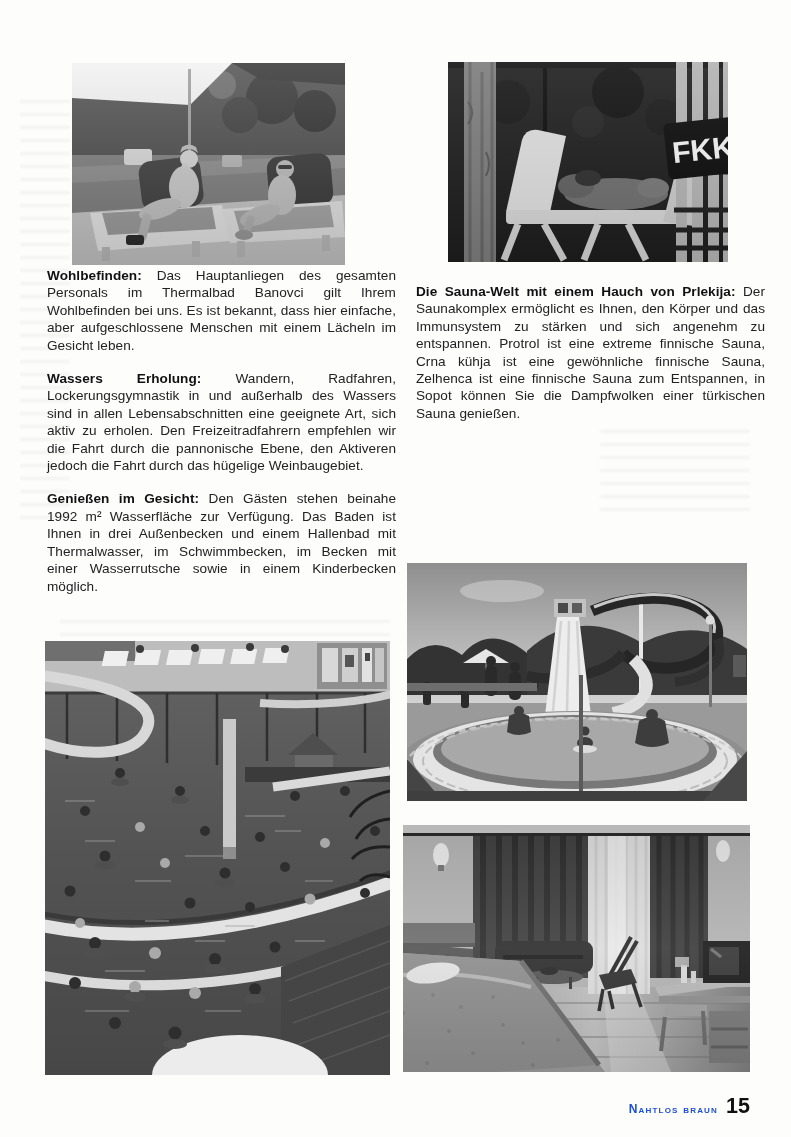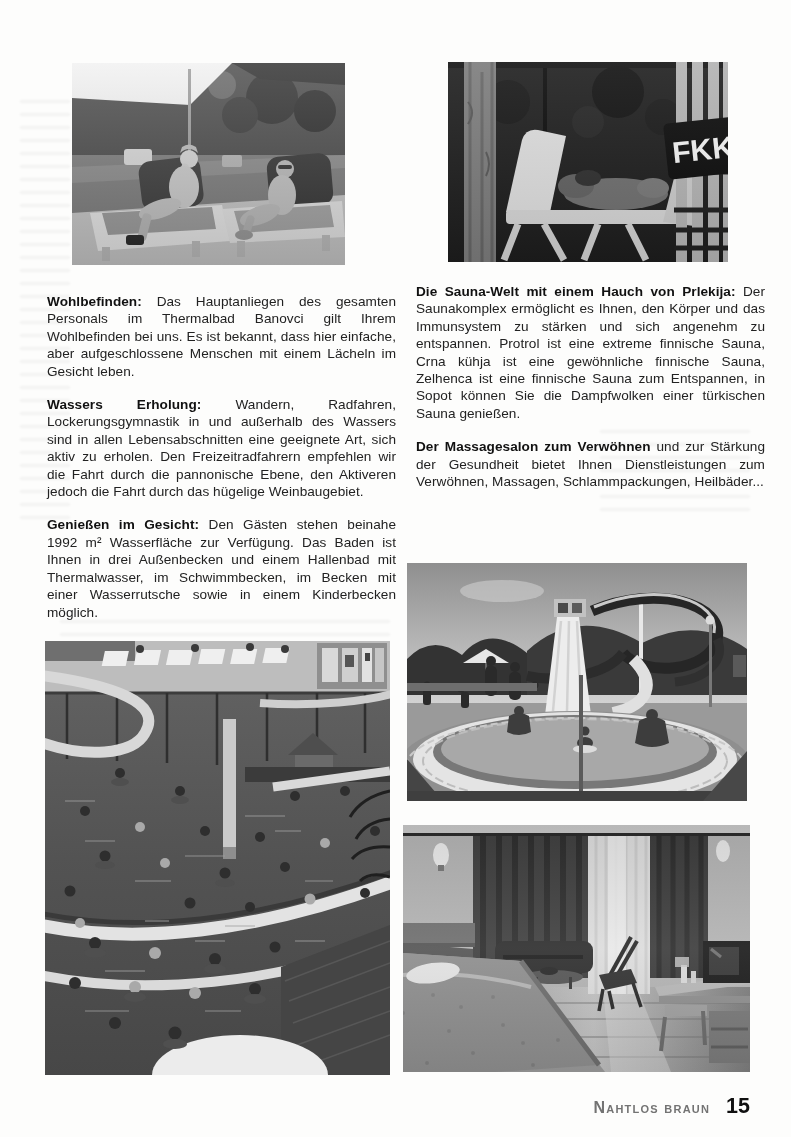--- a/index.html
+++ b/index.html
@@ -7,22 +7,22 @@
     position:relative;width:791px;height:1137px;margin:0 auto;
     background:#fdfdfc;overflow:hidden;
     font-family:"Liberation Sans","DejaVu Sans",sans-serif;color:#1b1b1b;
   }
   .photo{position:absolute;overflow:hidden;background:#9a9a9a;}
   .photo svg{display:block;width:100%;height:100%;}
   .textcol{position:absolute;width:349px;font-size:13.6px;line-height:17.4px;text-align:justify;letter-spacing:.05px;color:#222;}
   .textcol p{margin:0 0 16px 0;}
   .textcol strong{font-weight:bold;color:#111;}
   .footer{position:absolute;top:1094px;left:0;right:41px;text-align:right;white-space:nowrap;}
-  .footer .mag{font-weight:bold;font-variant:small-caps;font-size:16px;letter-spacing:1.2px;color:#737373;}
-  .footer .num{font-weight:bold;font-size:21.5px;margin-left:16px;color:#101010;}
+  .footer .mag{font-weight:bold;font-variant:small-caps;font-size:12px;letter-spacing:1.2px;color:#1d4ed8;}
+  .footer .num{font-weight:bold;font-size:21.5px;margin-left:8px;color:#101010;}
   
   .ghost{position:absolute;opacity:.055;filter:blur(1.2px);pointer-events:none;
     background:repeating-linear-gradient(180deg,#555 0 3px,transparent 3px 13px);}
 </style>
 </head>
 <body>
 
 <div class="page">
 
   <div class="ghost" style="left:20px;top:100px;width:50px;height:420px;"></div>
@@ -124,29 +124,28 @@
       <rect x="0" y="0" width="280" height="200" fill="url(#vg2)" opacity=".1"></rect>
       <defs>
           <linearGradient id="vg2" x1="0" y1="0" x2="0" y2="1">
             <stop offset="0" stop-color="#fff"></stop>
             <stop offset="1" stop-color="#000"></stop>
           </linearGradient>
         </defs>
     </svg>
   </figure>
 
-  <div class="textcol" style="left:47px;top:293px;">
+  <div class="textcol" style="left:47px;top:267px;">
     <p><strong>Wohlbefinden:</strong><span> Das Hauptanliegen des gesamten Personals im Thermalbad Banovci gilt Ihrem Wohlbefinden bei uns. Es ist bekannt, dass hier einfache, aber aufgeschlossene Menschen mit einem Lächeln im Gesicht leben.</span></p>
     <p><strong>Wassers Erholung:</strong><span> Wandern, Radfahren, Lockerungsgymnastik in und außerhalb des Wassers sind in allen Lebensabschnitten eine geeignete Art, sich aktiv zu erholen. Den Freizeitradfahrern empfehlen wir die Fahrt durch die pannonische Ebene, den Aktiveren jedoch die Fahrt durch das hügelige Weinbaugebiet.</span></p>
     <p><strong>Genießen im Gesicht:</strong><span> Den Gästen stehen beinahe 1992 m² Wasserfläche zur Verfügung. Das Baden ist Ihnen in drei Außenbecken und einem Hallenbad mit Thermalwasser, im Schwimmbecken, im Becken mit einer Wasserrutsche sowie in einem Kinderbecken möglich.</span></p>
   </div>
 
   <div class="textcol" style="left:408px;top:283px;margin-left:8px;">
     <p><strong>Die Sauna-Welt mit einem Hauch von Prlekija:</strong><span> Der Saunakomplex ermöglicht es Ihnen, den Körper und das Immunsystem zu stärken und sich angenehm zu entspannen. Protrol ist eine extreme finnische Sauna, Crna kühja ist eine gewöhnliche finnische Sauna, Zelhenca ist eine finnische Sauna zum Entspannen, in Sopot können Sie die Dampfwolken einer türkischen Sauna genießen.</span></p>
-    <p><strong>Der Massagesalon zum Verwöhnen</strong><span> und zur Stärkung der Gesundheit bietet Ihnen Dienstleistungen zum Verwöhnen, Massagen, Schlammpackungen, Heilbäder...</span></p>
   </div>
 
   <figure class="photo" style="left:45px;top:641px;width:345px;height:434px;margin:0;">
     <svg viewBox="0 0 345 434" preserveAspectRatio="none">
       <defs>
         <linearGradient id="wg" x1="0" y1="0" x2="0" y2="1">
           <stop offset="0" stop-color="#646464"></stop>
             <stop offset=".5" stop-color="#535353"></stop>
             <stop offset="1" stop-color="#474747"></stop>
         </linearGradient>

